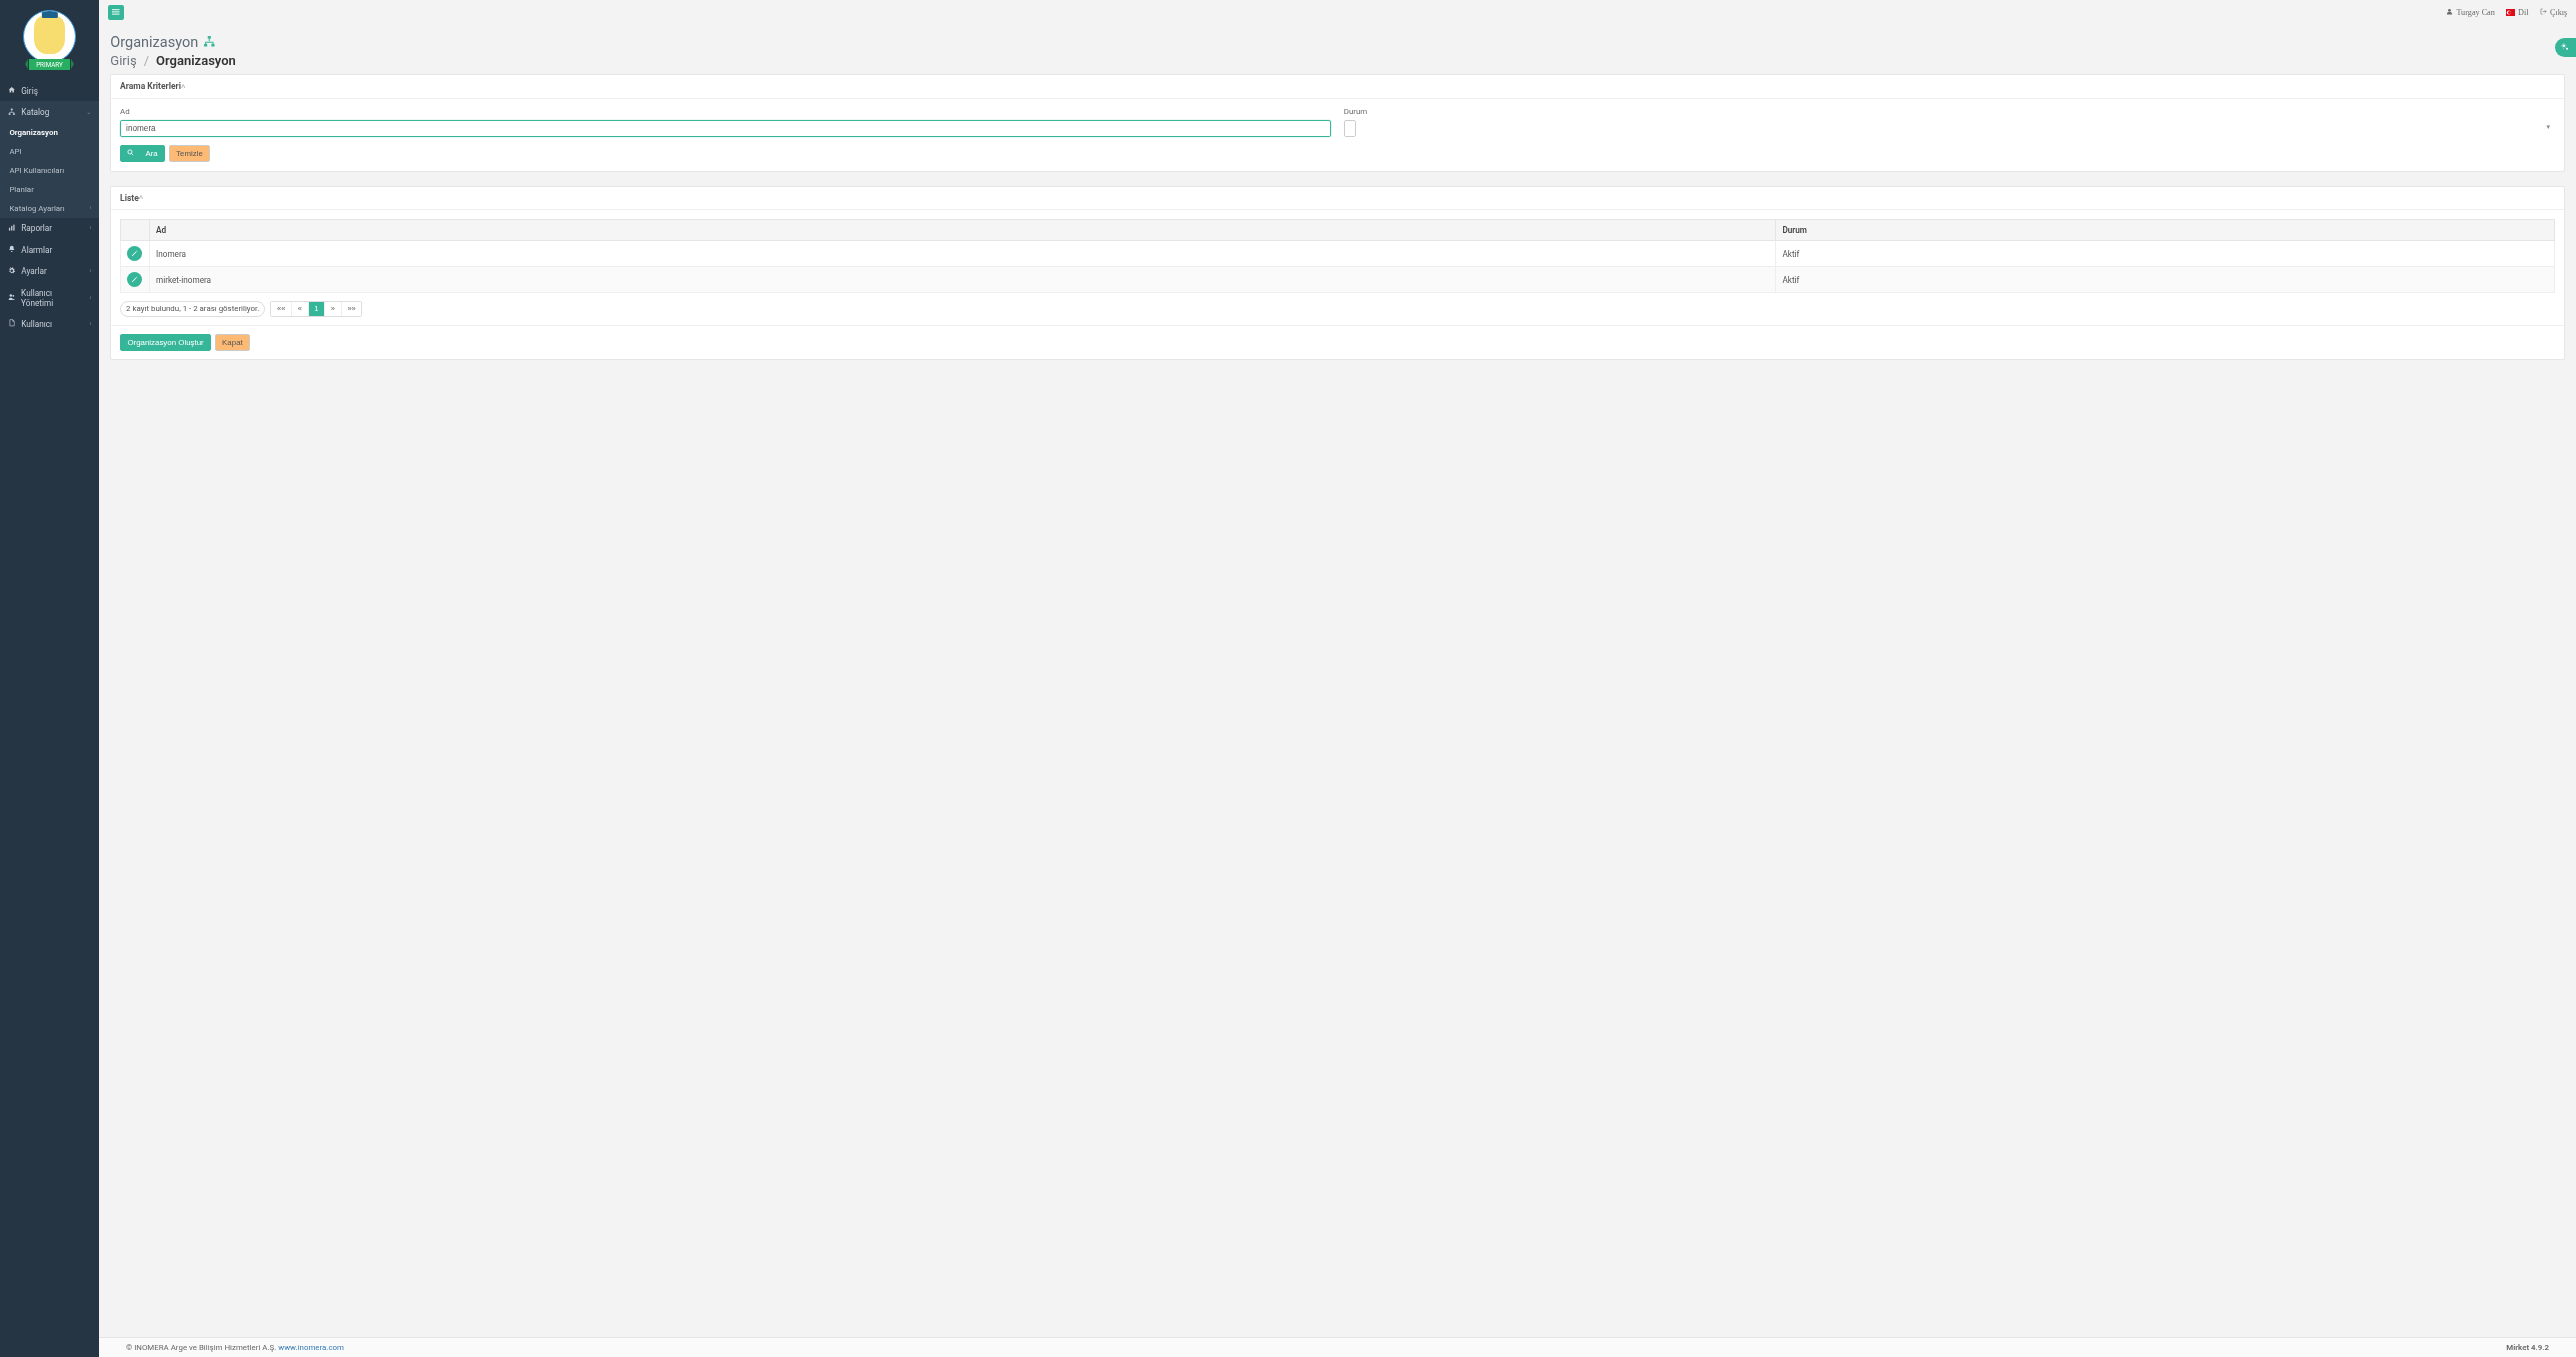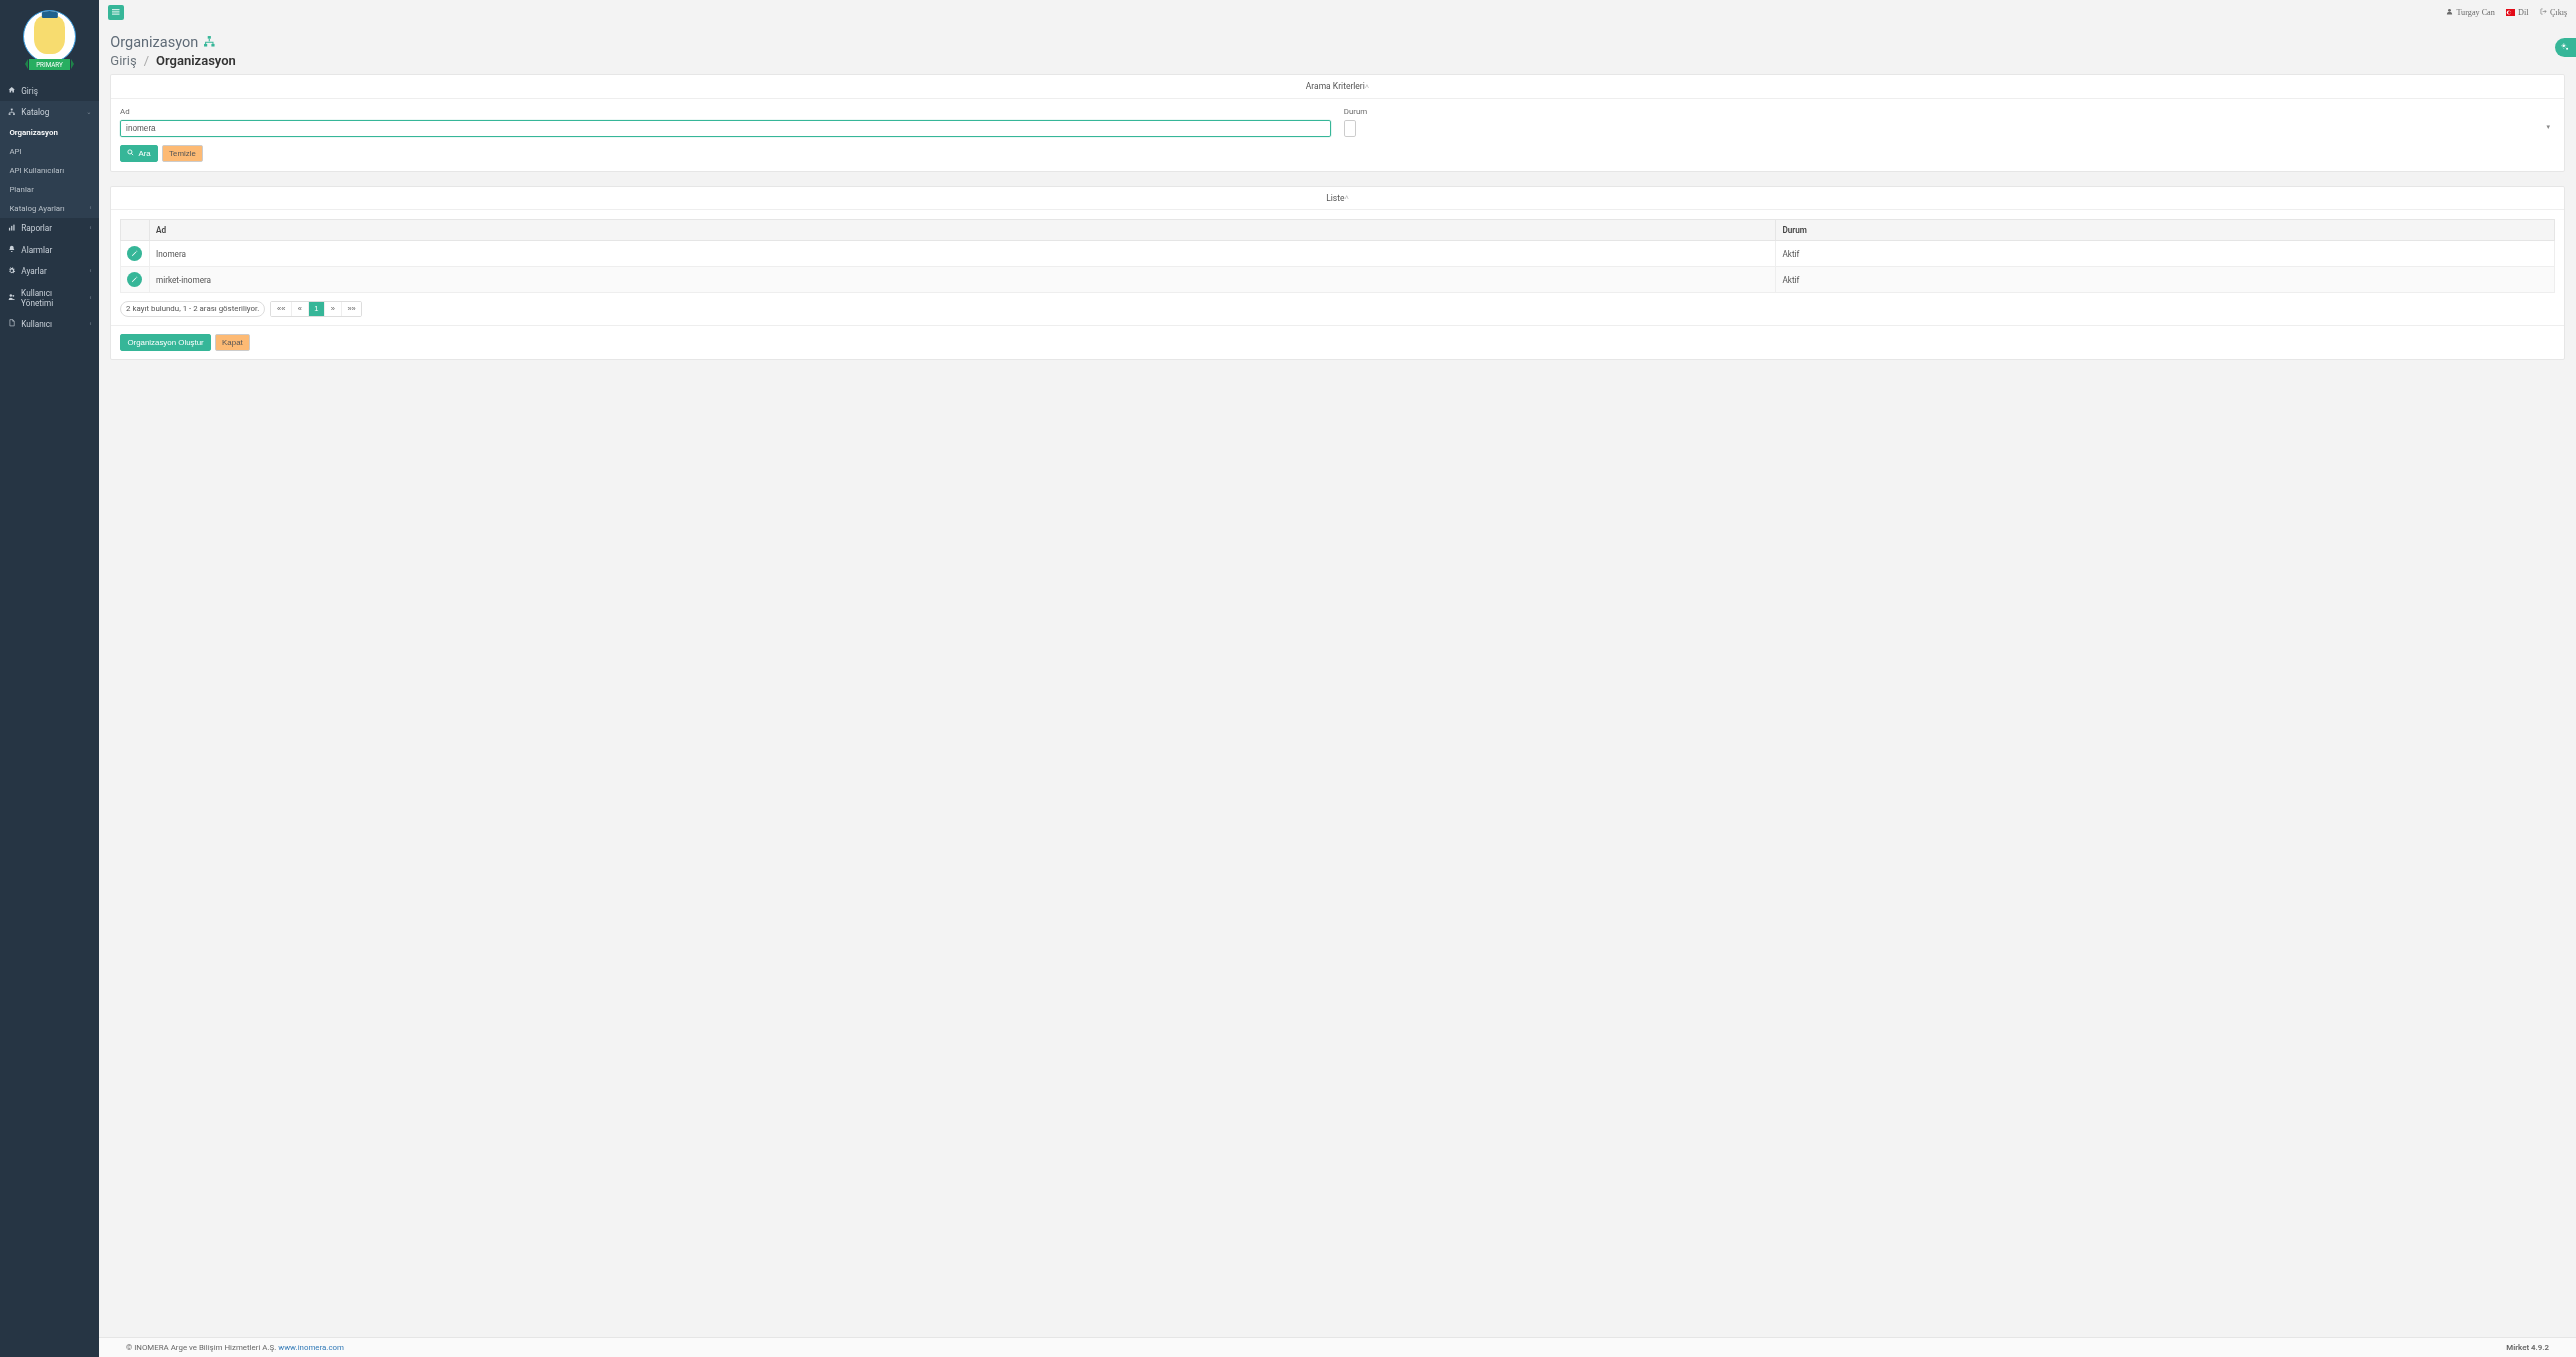--- a/index.html
+++ b/index.html
@@ -205,23 +205,23 @@
     background: #fff;
     border: 0.6px solid #e6e6e6;
     border-radius: 1.9px;
     margin-bottom: 14px;
   }
   .panel-header {
     padding: 6.3px 8.8px;
     border-bottom: 0.6px solid #eee;
     display: flex;
     align-items: center;
-    justify-content: center;
+    justify-content: flex-start;
     font-size: 8.5px;
-    font-weight: 400;
+    font-weight: 700;
     color: #555;
   }
   .panel-body { padding: 8.8px; }
   .panel-collapse { color: #b5b5b5; cursor: pointer; font-size: 7.5px; }
 
   .form-row { display: flex; gap: 12.6px; }
   .form-group { flex: 1; display: flex; flex-direction: column; }
   .form-label { font-size: 7.9px; color: #6a6a6a; margin-bottom: 3.1px; }
   .form-control {
     height: 17.6px;
@@ -233,21 +233,21 @@
     background:#fff;
   }
   .form-control.focused { border-color: #36b698; box-shadow: 0 0 0 0.6px rgba(54,182,152,0.2); }
   select.form-control { appearance: none; background-image: none; }
   .select-wrap { position: relative; }
   .select-wrap::after {
     content: '▾'; position: absolute; right: 5px; top: 3.1px; color: #888; font-size: 7px; pointer-events:none;
   }
 
   .btn {
-    display: inline-flex; align-items: center; gap: 4px;
+    display: inline-flex; align-items: center; gap: 11px;
     padding: 3.1px 6.3px; border-radius: 1.9px; font-size: 7.9px;
     cursor: pointer; border: 0.6px solid transparent; background: #fff;
   }
   .btn-primary { background: #36b698; color: #fff; border-color: #36b698; }
   .btn-default { background: #fdba74; color: #555; border-color: #ccc; }
   .btn-row { margin-top: 7.5px; display: flex; gap: 3.8px; }
 
   
   table.data {
     width: 100%;

